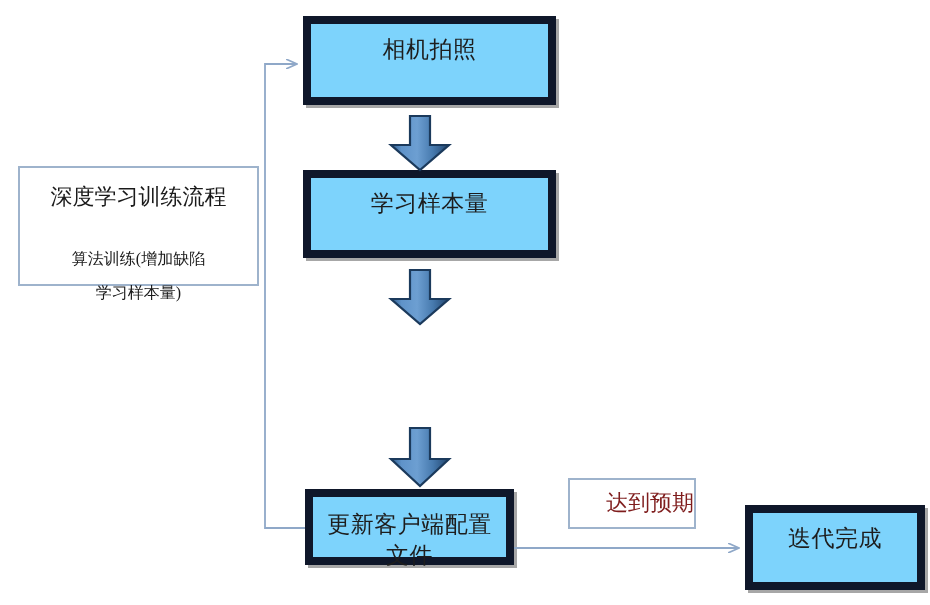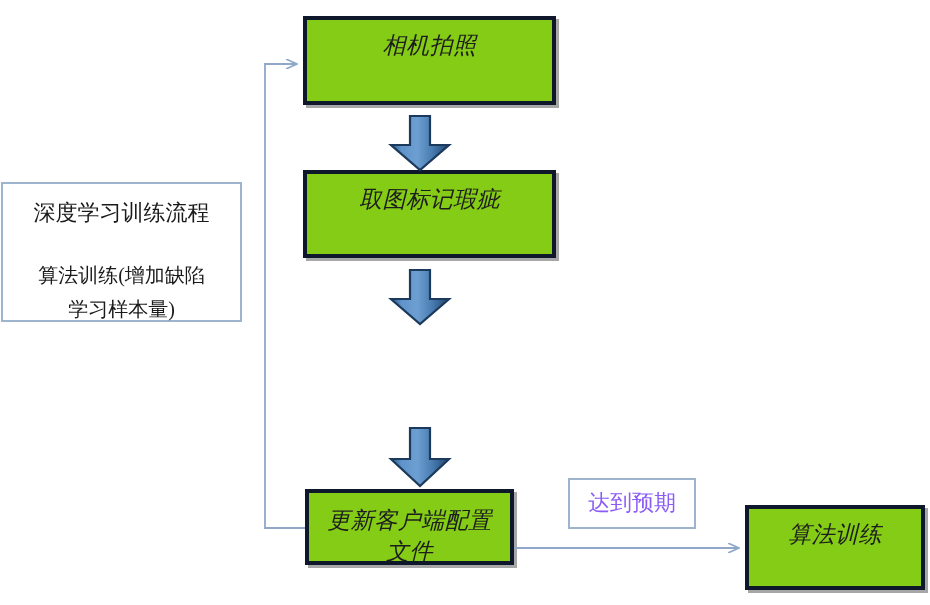--- a/index.html
+++ b/index.html
@@ -17,25 +17,24 @@
   }
   #canvas {
     position: absolute;
     left: 0; top: 0;
     width: 930px;
     height: 605px;
   }
   
   .node {
     position: absolute;
-    background: #84cc16;
-    border: 4px solid #0f172a;
+    background: #7dd3fc;
+    border: 8px solid #0f172a;
     box-sizing: border-box;
     box-shadow: 3px 3px 0 rgba(60,60,60,0.45);
-    font-style: italic;
   }
   .node-label {
     position: absolute;
     left: 0;
     right: 0;
     text-align: center;
     font-size: 23px;
     line-height: 31px;
     letter-spacing: 0.5px;
     color: #1d1d1d;
@@ -48,64 +47,64 @@
   
   .note {
     position: absolute;
     background: #ffffff;
     border: 2px solid #9eb3cc;
     box-sizing: border-box;
   }
   .note-text {
     position: absolute;
     left: 0; right: 0;
-    text-align: center;
+    text-align: right;
     font-size: 22px;
     line-height: 42px;
-    color: #8b5cf6;
+    color: #7f1d1d;
     white-space: pre-line;
   }
   .panel-line-1 { position: absolute; top: 12px; left: 0; right: 0; text-align: center; font-size: 22px; line-height: 34px; }
-  .panel-line-2 { position: absolute; top: 74px; left: 0; right: 0; text-align: center; font-size: 20px; line-height: 34px; white-space: pre-line; }
+  .panel-line-2 { position: absolute; top: 74px; left: 0; right: 0; text-align: center; font-size: 16px; line-height: 34px; white-space: pre-line; }
 
   svg.overlay {
     position: absolute;
     left: 0; top: 0;
     width: 930px;
     height: 605px;
     pointer-events: none;
   }
 </style>
 </head>
 <body>
 
 <div id="canvas">
 
-  <div class="note" id="panel-training" style="left:1px; top:166px; width:241px; height:140px;margin-top:16px;">
+  <div class="note" id="panel-training" style="left:18px; top:166px; width:241px; height:120px;">
     <div class="panel-line-1">深度学习训练流程</div>
     <div class="panel-line-2">算法训练(增加缺陷
 学习样本量)</div>
   </div>
 
   <div class="node" id="node-camera" style="left:303px; top:16px; width:253px; height:89px;">
     <div class="node-label label-top">相机拍照</div>
   </div>
 
   <div class="node" id="node-mark" style="left:303px; top:170px; width:253px; height:88px;">
-    <div class="node-label label-top">取图标记瑕疵</div>
+    <div class="node-label label-top">学习样本量</div>
   </div>
 
 
   <div class="node" id="node-update" style="left:305px; top:489px; width:209px; height:76px;">
     <div class="node-label label-top2">更新客户端配置
 文件</div>
   </div>
 
   <div class="node" id="node-done" style="left:745px; top:505px; width:180px; height:85px;">
-    <div class="node-label label-top">算法训练</div>
+    <div class="node-label label-top">迭代完成</div>
   </div>
 
   <div class="note" id="note-expectation" style="left:568px; top:478px; width:128px; height:51px;">
     <div class="note-text" style="top:2px;">达到预期</div>
   </div>
 
   <svg class="overlay" viewBox="0 0 930 605">
     <defs>
       <linearGradient id="arrowGrad" x1="0" y1="0" x2="1" y2="0">
         <stop offset="0%" stop-color="#2f5d8d"></stop>

